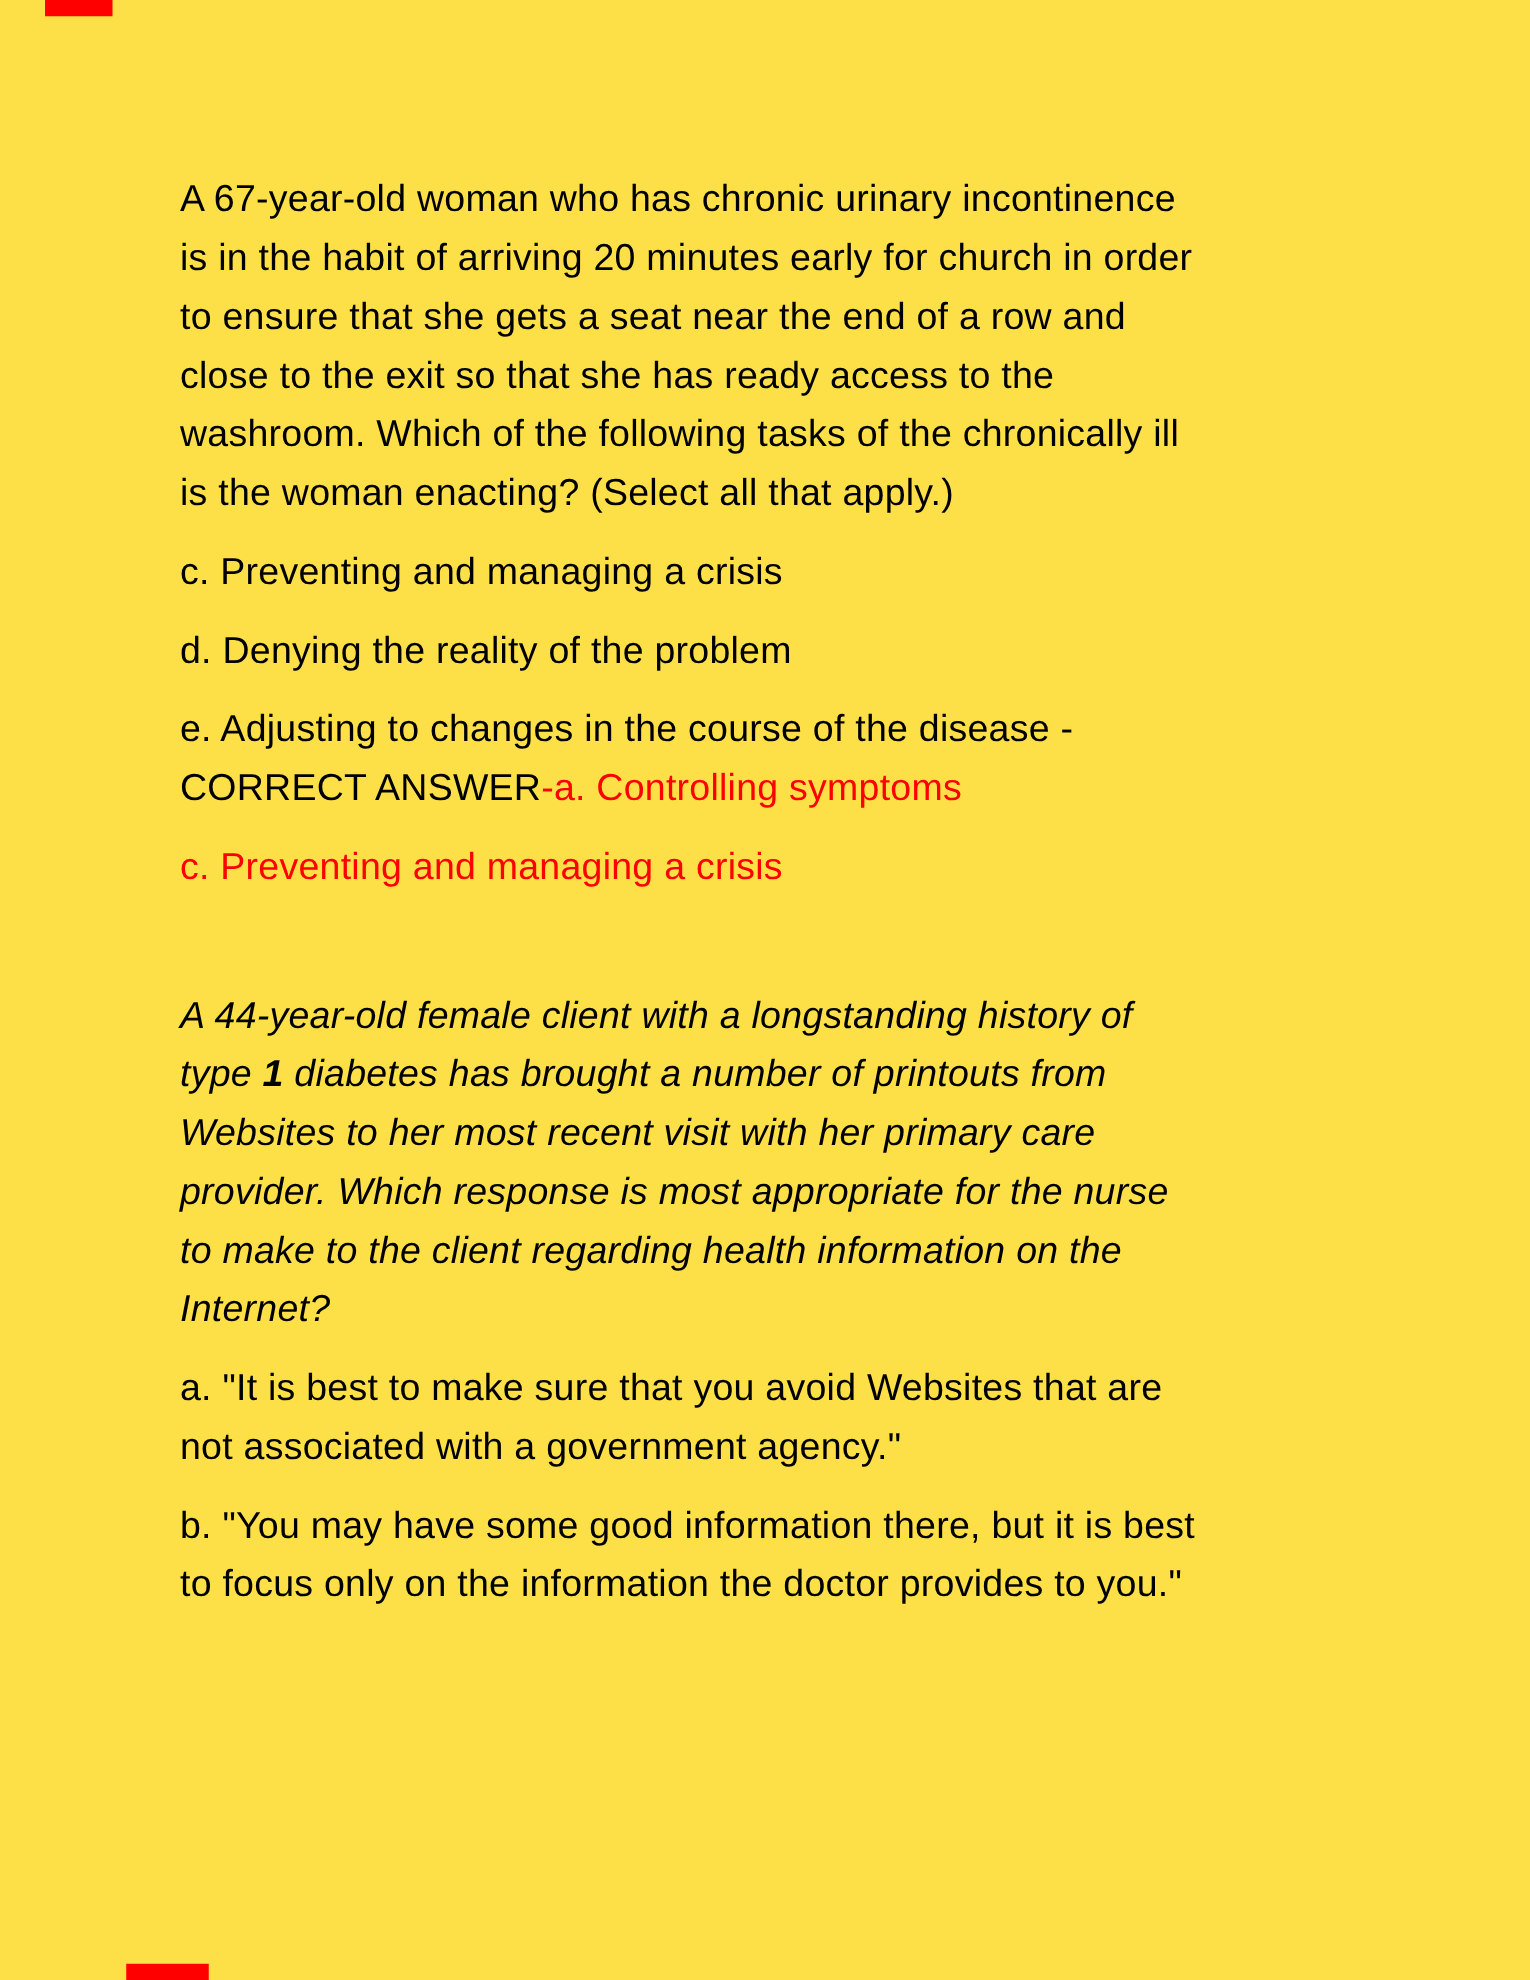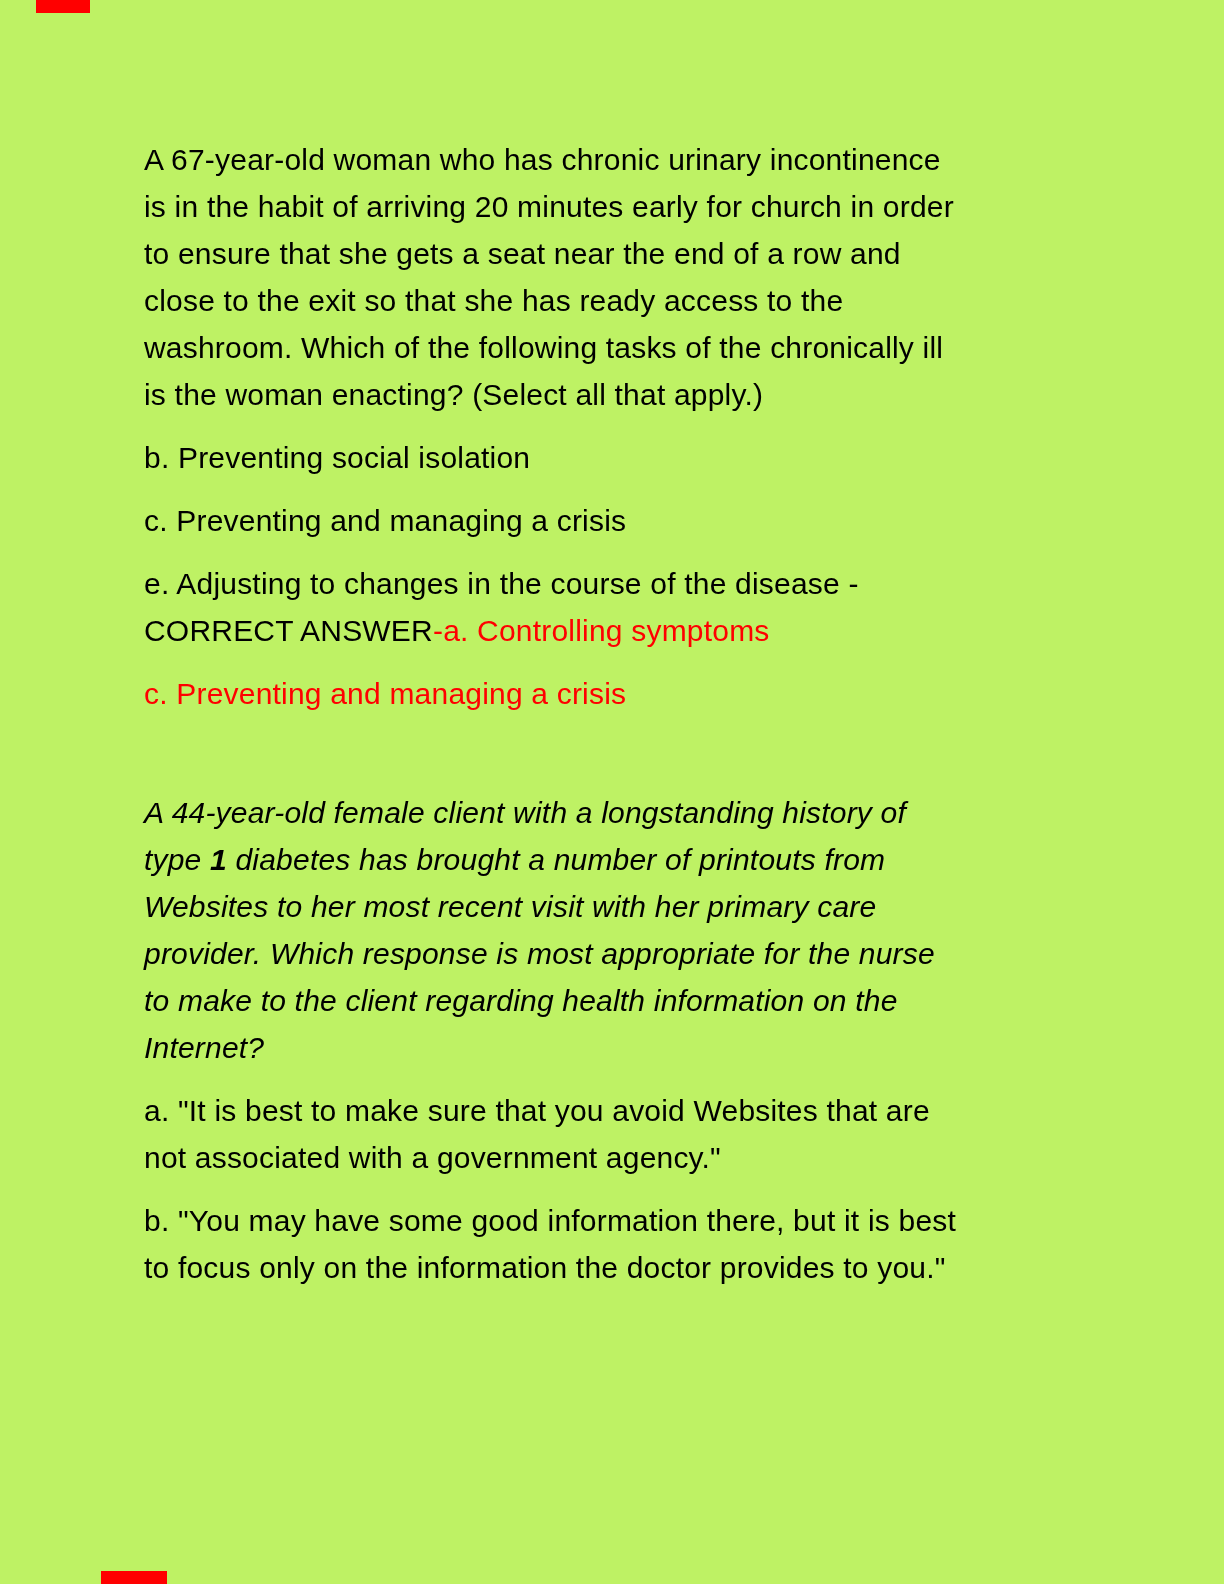--- a/index.html
+++ b/index.html
@@ -4,21 +4,21 @@
 <style>
   html, body {
     margin: 0;
     padding: 0;
     background: #ffffff;
   }
   .page {
     position: relative;
     width: 1224px;
     height: 1584px;
-    background: #bef264;
+    background: #fde047;
     overflow: hidden;
     font-family: "Liberation Sans", "DejaVu Sans", sans-serif;
     color: #000000;
   }
   .content {
     position: absolute;
     left: 144px;
     top: 136px;
     width: 1000px;
     font-size: 30px;
@@ -50,24 +50,24 @@
   <div class="content">
 
     <p>A 67-year-old woman who has chronic urinary incontinence
 is in the habit of arriving 20 minutes early for church in order
 to ensure that she gets a seat near the end of a row and
 close to the exit so that she has ready access to the
 washroom. Which of the following tasks of the chronically ill
 is the woman enacting? (Select all that apply.)</p>
 
 
-    <p>b. Preventing social isolation</p>
 
     <p>c. Preventing and managing a crisis</p>
 
+    <p>d. Denying the reality of the problem</p>
 
     <p><span>e. Adjusting to changes in the course of the disease -
 CORRECT ANSWER</span><span class="red">-a. Controlling symptoms</span></p>
 
     <p class="red">c. Preventing and managing a crisis</p>
 
     <p class="q2-gap"><span>A 44-year-old female client with a longstanding history of
 type </span><span class="bold">1</span><span> diabetes has brought a number of printouts from
 Websites to her most recent visit with her primary care
 provider. Which response is most appropriate for the nurse

